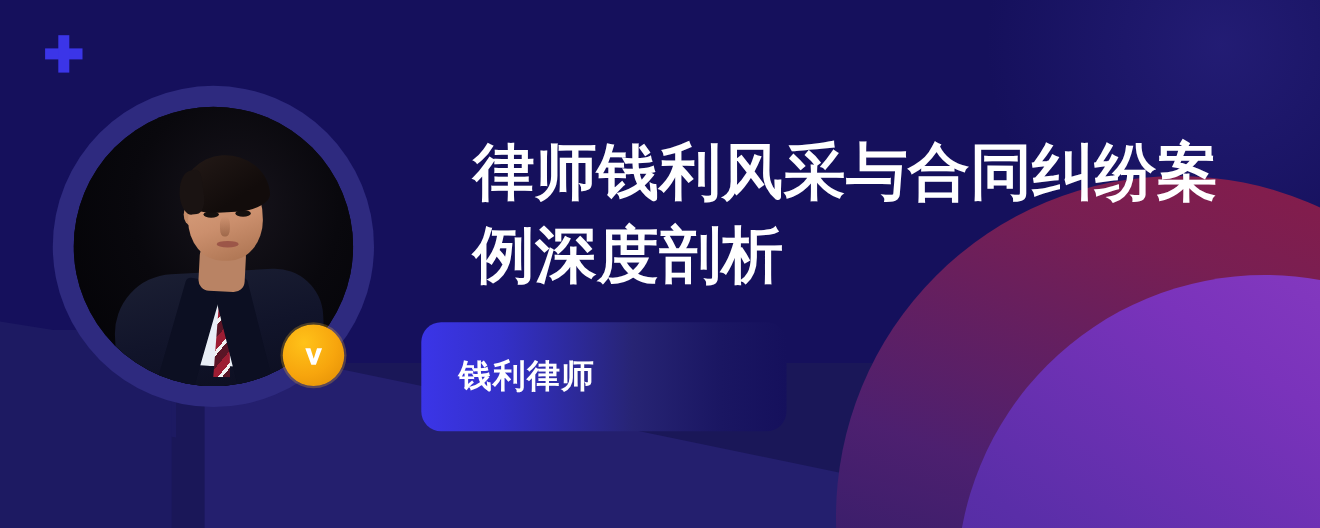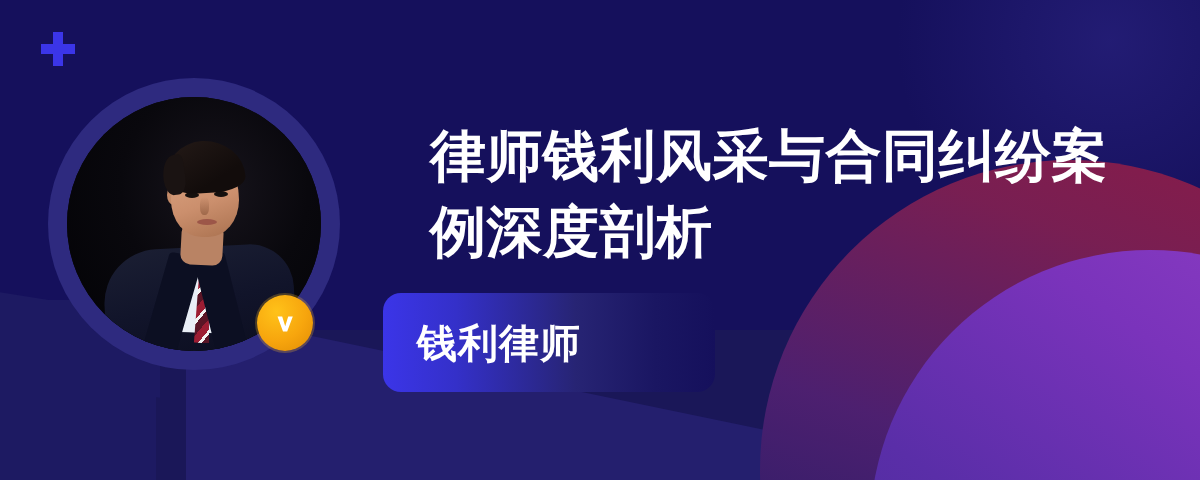--- a/index.html
+++ b/index.html
@@ -324,21 +324,21 @@
     border-radius: 18px;
     background: linear-gradient(90deg, #3b35e8 0%, #3430c9 22%, #272474 58%, #1a1662 82%, #15105c 100%);
     display: flex;
     align-items: center;
     padding: 0 0 0 34px;
     box-sizing: border-box;
     cursor: pointer;
   }
   .cta-label {
     color: #ffffff;
-    font-size: 40px;
+    font-size: 30px;
     font-weight: 700;
     letter-spacing: 1px;
     line-height: 1;
   }
 </style>
 </head>
 <body>
 
 <div class="banner">
 

